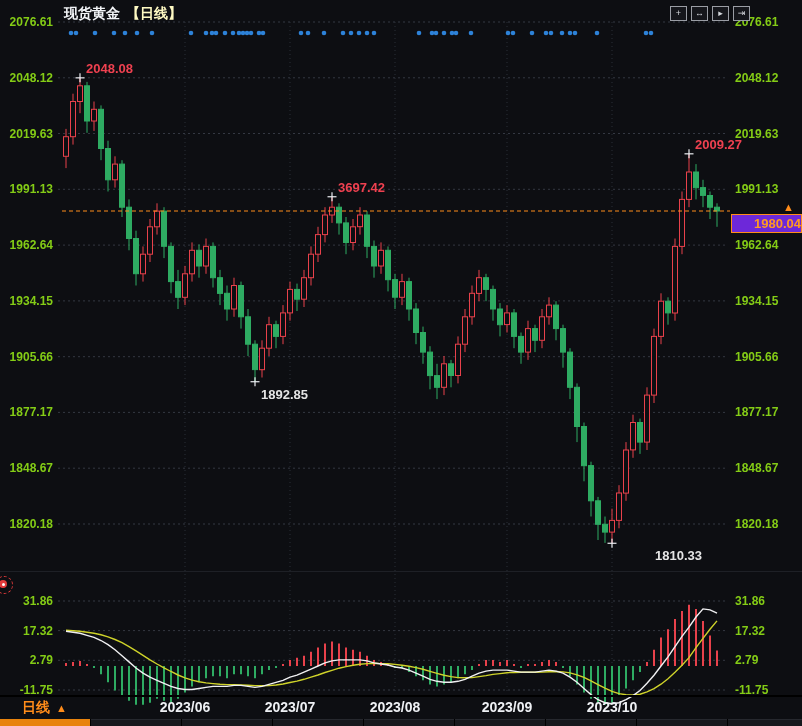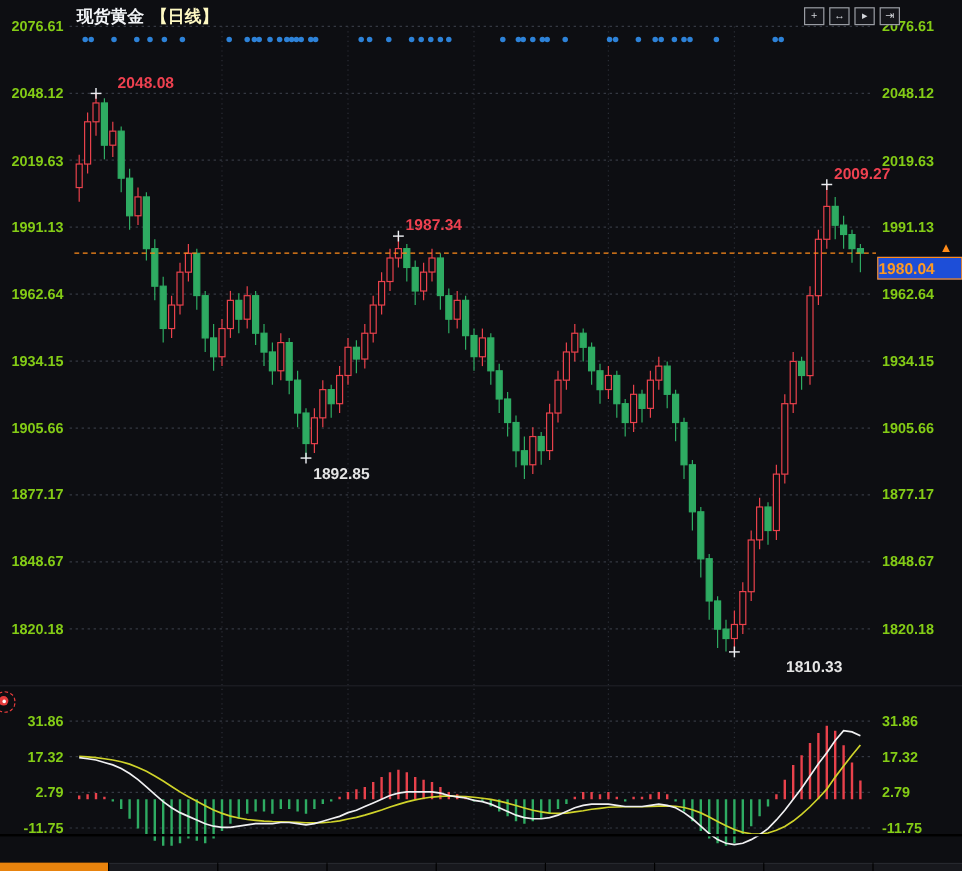--- a/index.html
+++ b/index.html
@@ -19,22 +19,22 @@
   .axis-left{position:absolute;left:0;top:0;width:55px;height:726px;}
   .axis-right{position:absolute;left:733px;top:0;width:69px;height:726px;}
   .macd-header{position:absolute;left:63px;top:580px;font-size:13px;font-weight:600;white-space:nowrap;}
   .macd-header .w{color:#e2e5ea;}
   .macd-header .y{color:#cfd32a;margin-left:10px;}
   .macd-header .m{color:#e03ce0;margin-left:10px;}
   .annot{position:absolute;font-size:13px;font-weight:700;white-space:nowrap;}
   .annot.high{color:#ef4150;}
   .annot.low{color:#e5e5e5;}
   .price-tag{position:absolute;left:731px;width:69px;height:17px;border:1px solid #ff8c1a;
-             background:#1d4ed8;color:#ff9a21;font-size:13px;font-weight:700;line-height:17px;
-             text-align:left;pointer-events:auto;}
+             background:#6d28d9;color:#ff9a21;font-size:13px;font-weight:700;line-height:17px;
+             text-align:right;pointer-events:auto;}
   .price-arrow{position:absolute;left:783px;color:#ff8c1a;font-size:11px;line-height:10px;}
   .xaxis-row{position:absolute;left:0;top:697px;width:802px;height:20px;font-weight:700;}
   .month-label{position:absolute;top:2px;transform:translateX(-50%);color:#eef0f4;font-size:14px;}
   .period-chip{position:absolute;left:22px;top:2px;color:#ff8c1a;font-size:14px;pointer-events:auto;cursor:pointer;}
   .period-chip .tri{font-size:11px;margin-left:6px;}
   .divider{position:absolute;left:0;width:802px;background:#1e2026;height:1px;}
   .bottom-bar{position:absolute;left:0;top:719px;width:802px;height:7px;background:#000;display:flex;gap:1px;}
   .bottom-cell{height:7px;flex:0 0 90px;background:#17181d;border-top:1px solid #26282e;pointer-events:auto;cursor:pointer;}
   .bottom-cell.active{background:#e8830d;border-top:1px solid #e8830d;}
   .alert-dot{position:absolute;left:-5px;top:576px;width:16px;height:16px;border:1px dashed #e23b3b;
@@ -462,33 +462,45 @@
       <div class="tool-btn">+</div>
       <div class="tool-btn">↔</div>
       <div class="tool-btn">▸</div>
       <div class="tool-btn">⇥</div>
     </div>
 
 
   <div class="alert-dot"></div>
 
   <div id="annot-layer" class="overlay">
-      <div class="annot high" style="left: 98px; top: 60.8503px;">2048.08</div>
+      <div class="annot high" style="left: 86px; top: 60.8503px;">2048.08</div>
       <div class="annot low" style="left: 261px; top: 386.729px;">1892.85</div>
-      <div class="annot high" style="left: 338px; top: 179.755px;">1987.34</div>
+      <div class="annot high" style="left: 338px; top: 179.755px;">3697.42</div>
       <div class="annot low" style="left: 618px; top: 548.27px; margin-left: 37px;">1810.33</div>
       <div class="annot high" style="left: 695px; top: 136.825px;">2009.27</div>
     </div>
 
   <div class="price-arrow" id="price-arrow" style="top: 202.045px;">▲</div>
   <div class="price-tag" id="price-tag" style="top: 214.045px;">1980.04</div>
 
   <div class="divider" style="top:571px"></div>
   <div class="divider" style="top:695px;background:#000;height:2px"></div>
 
+  <div class="xaxis-row">
+    <div class="period-chip">
+      <span>日线</span><span class="tri">▲</span>
+    </div>
+    <div id="month-labels">
+        <div class="month-label" style="left: 185px;">2023/06</div>
+        <div class="month-label" style="left: 290px;">2023/07</div>
+        <div class="month-label" style="left: 395px;">2023/08</div>
+        <div class="month-label" style="left: 507px;">2023/09</div>
+        <div class="month-label" style="left: 612px;">2023/10</div>
+      </div>
+  </div>
 
   <div class="bottom-bar" id="bottom-bar">
       <div class="bottom-cell active" style="background: rgb(232, 131, 13);"></div>
       <div class="bottom-cell" style="background: rgb(23, 24, 29);"></div>
       <div class="bottom-cell" style="background: rgb(23, 24, 29);"></div>
       <div class="bottom-cell" style="background: rgb(23, 24, 29);"></div>
       <div class="bottom-cell" style="background: rgb(23, 24, 29);"></div>
       <div class="bottom-cell" style="background: rgb(23, 24, 29);"></div>
       <div class="bottom-cell" style="background: rgb(23, 24, 29);"></div>
       <div class="bottom-cell" style="background: rgb(23, 24, 29);"></div>

